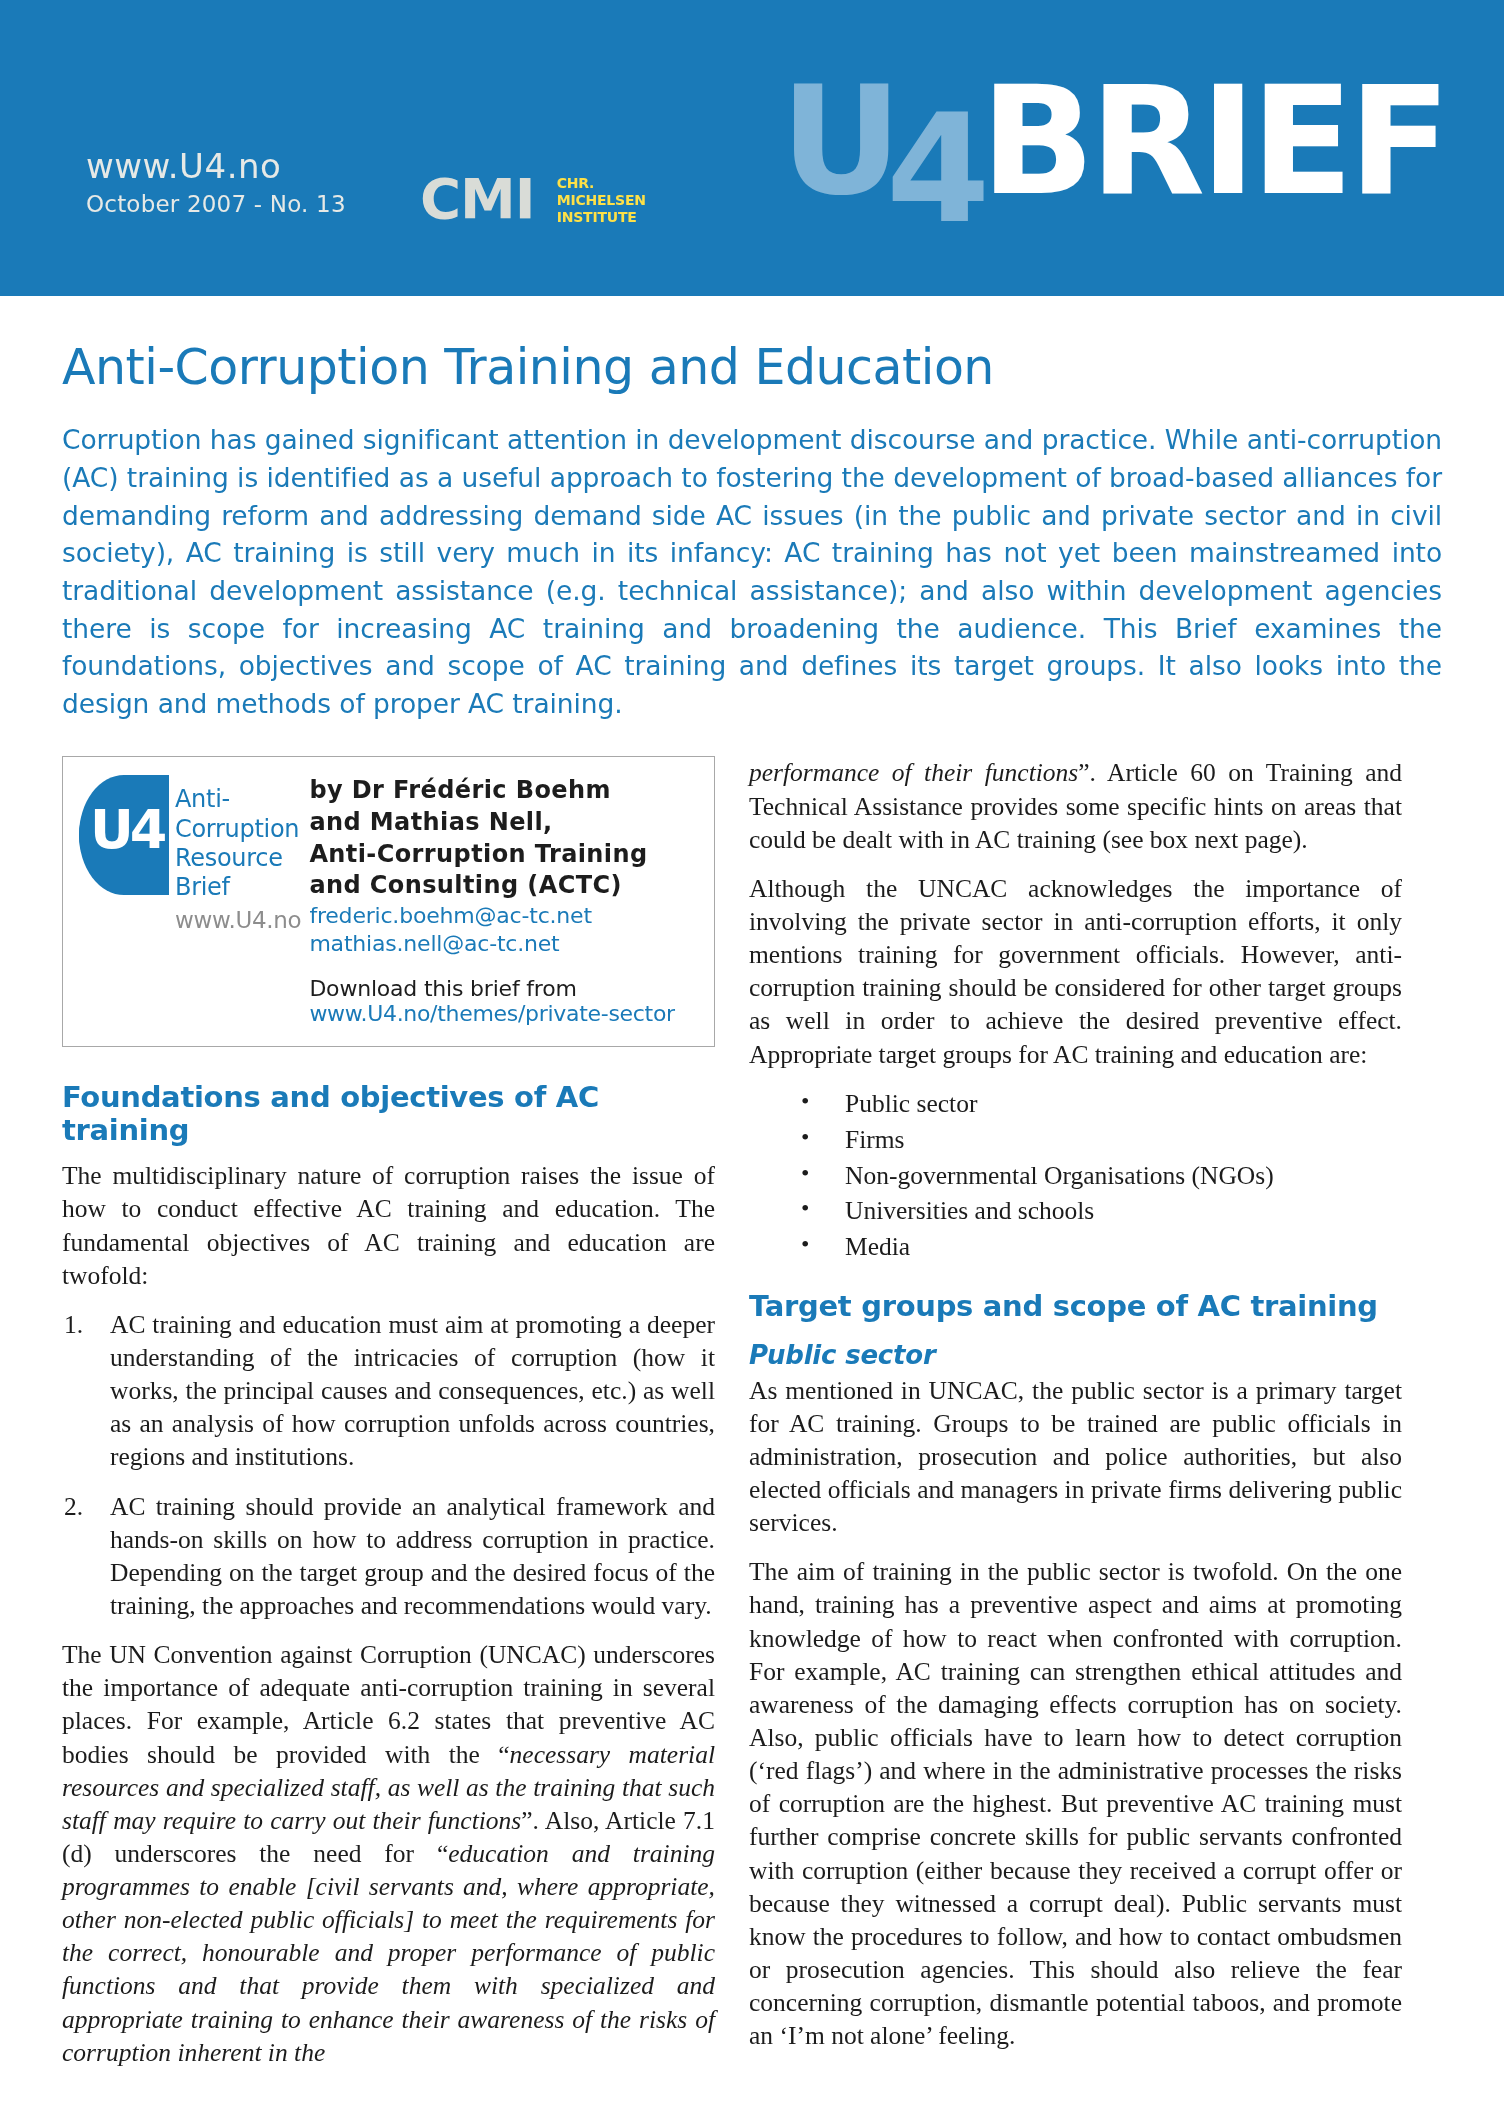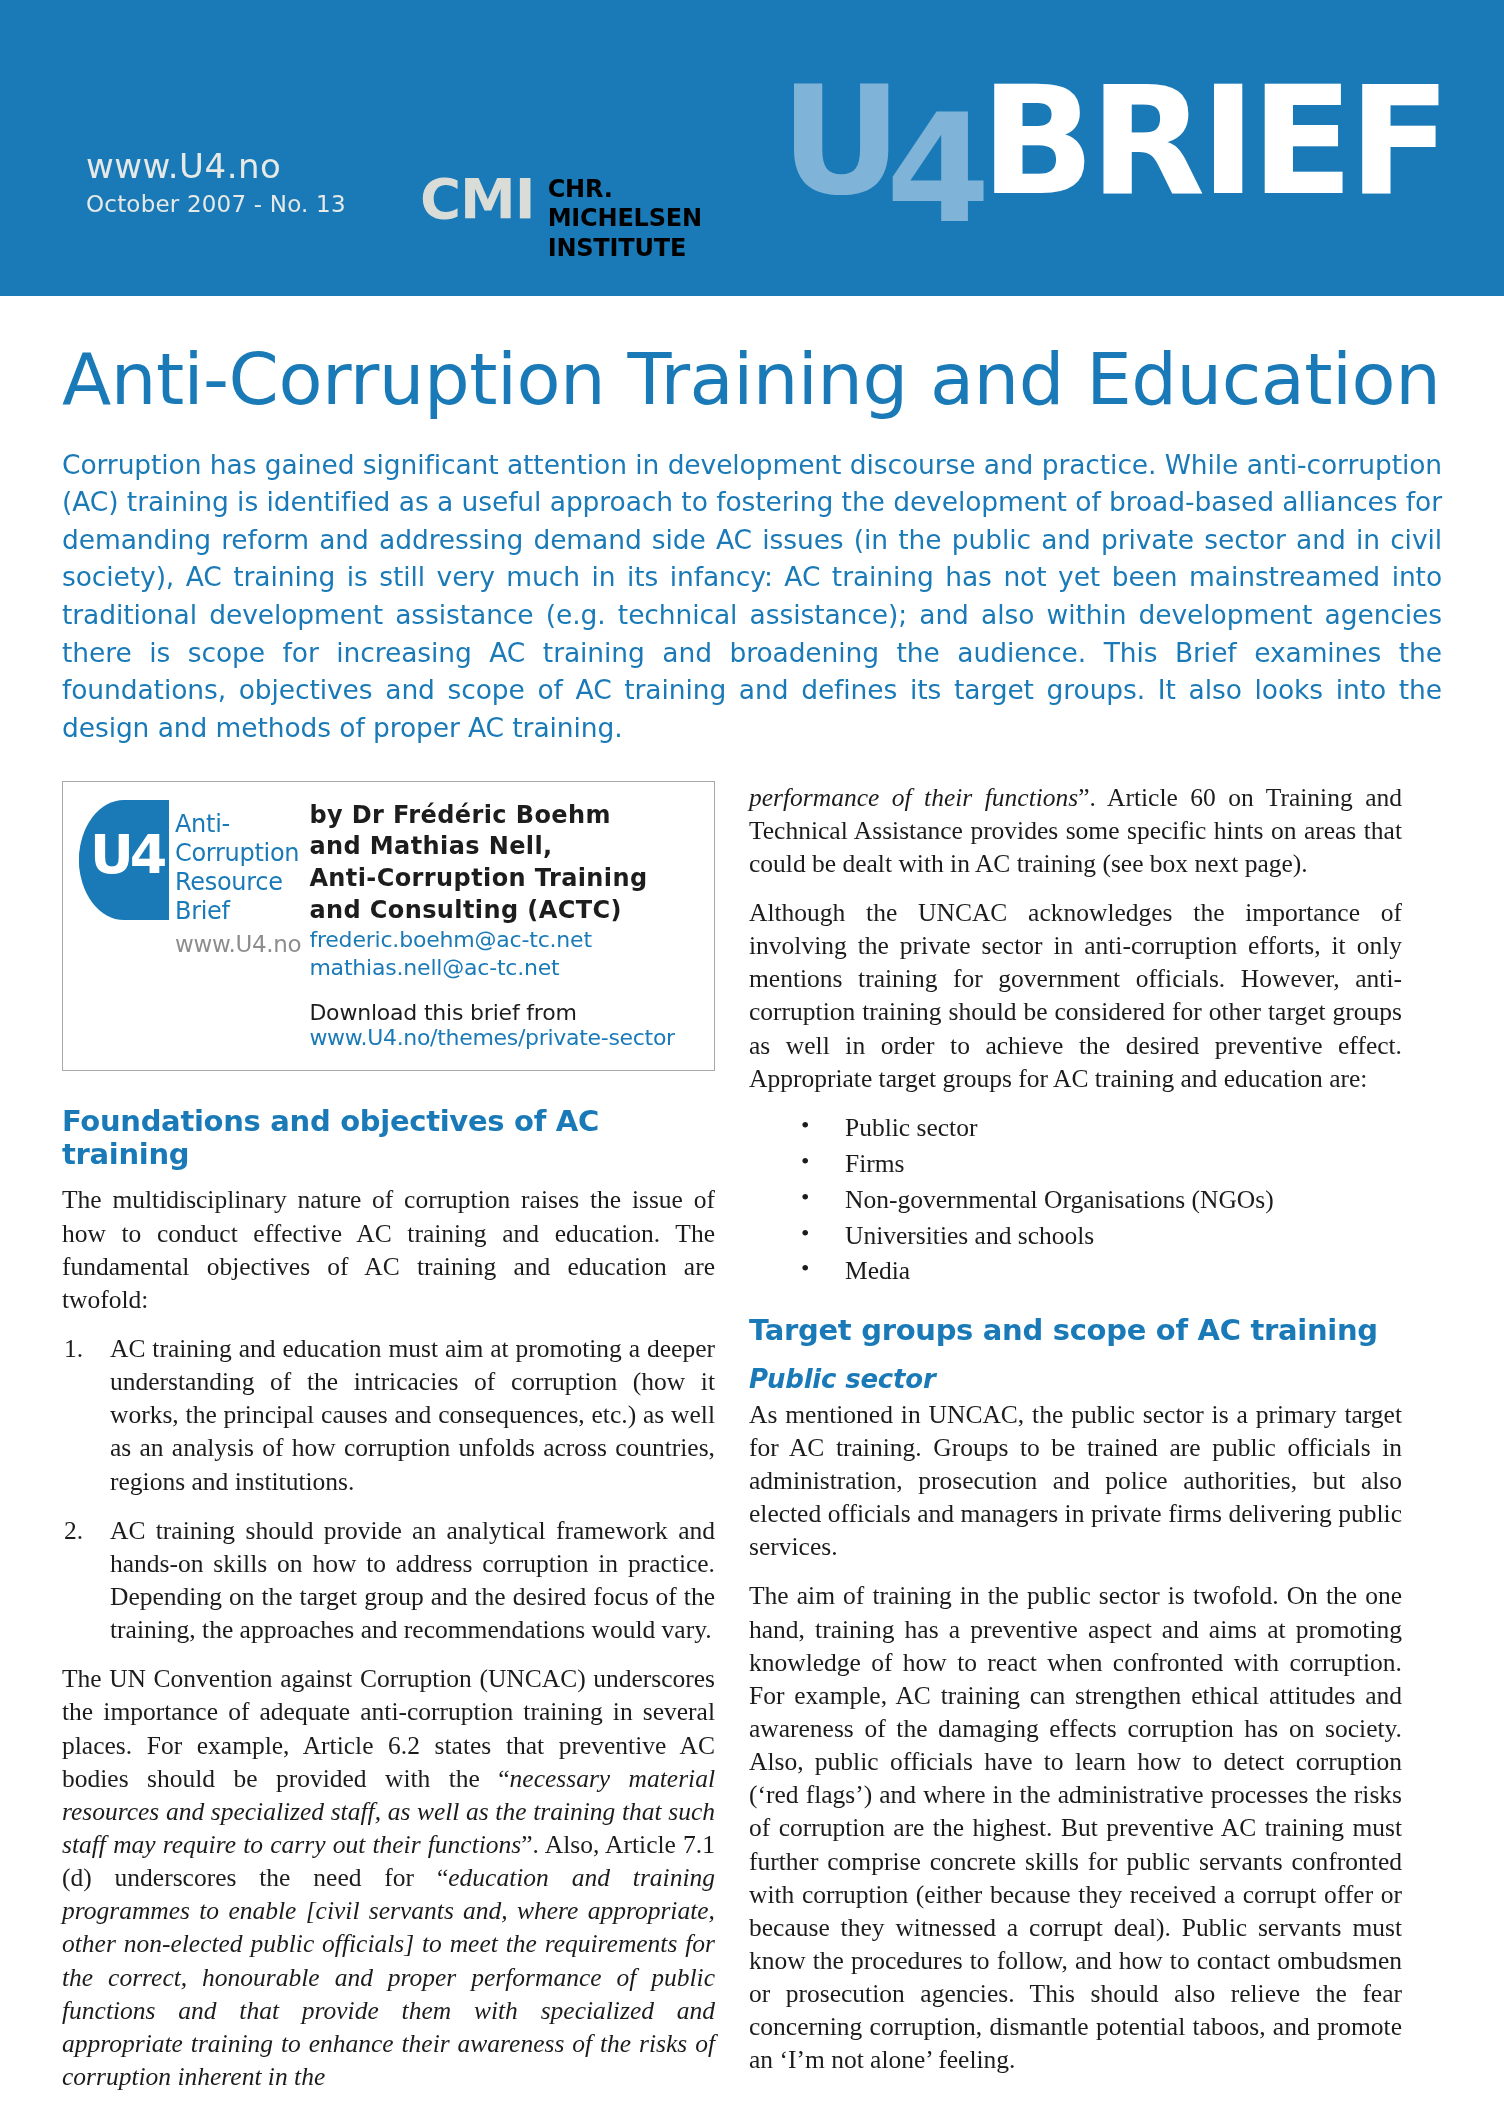--- a/index.html
+++ b/index.html
@@ -56,24 +56,24 @@
     font-family: "DejaVu Sans", sans-serif;
     font-weight: bold;
     font-size: 56px;
     color: #d9dcd7;
     letter-spacing: -1px;
     line-height: 0.98;
   }
   .cmi-words {
     font-family: "DejaVu Sans", sans-serif;
     font-weight: bold;
-    font-size: 24px;
+    font-size: 14px;
     line-height: 1.22;
-    color: #000000;
-    margin-left: 13px;
+    color: #fde047;
+    margin-left: 22px;
     margin-top: 3px;
     letter-spacing: -0.2px;
   }
 
   
   .masthead {
     position: absolute;
     right: 58px;
     top: 66px;
     display: flex;
@@ -105,21 +105,21 @@
   
   .page {
     position: relative;
     padding: 0 62px;
     box-sizing: border-box;
     width: 1504px;
   }
 
   .doc-title {
     font-family: "DejaVu Sans", sans-serif;
-    font-size: 72px;
+    font-size: 49px;
     font-weight: 400;
     color: #1a7ab8;
     margin: 46px 0 0 0;
     letter-spacing: -0.5px;
     line-height: 1.05;
   }
 
   .lead {
     font-family: "DejaVu Sans", sans-serif;
     font-size: 26.5px;

